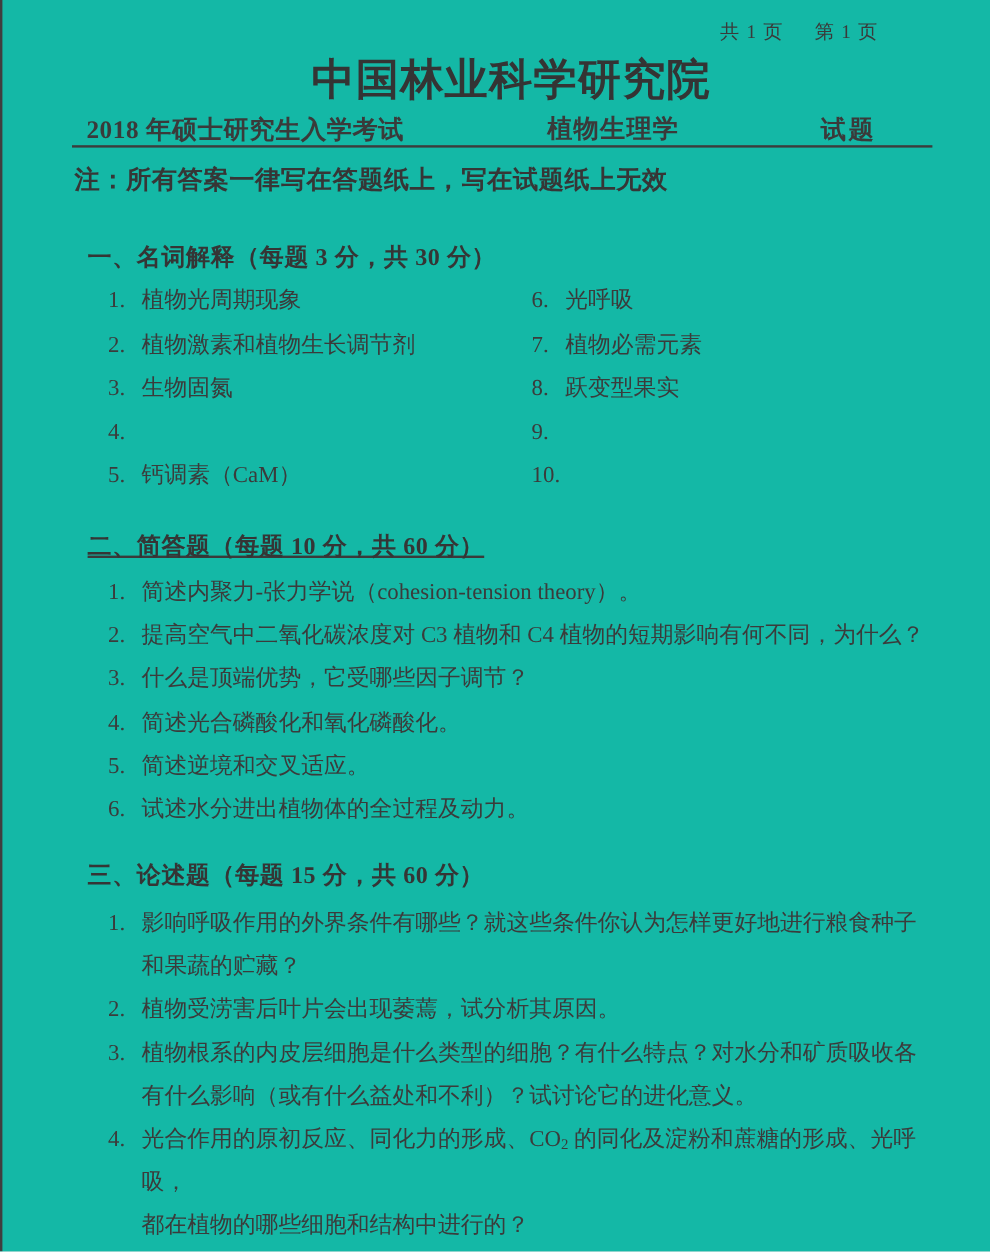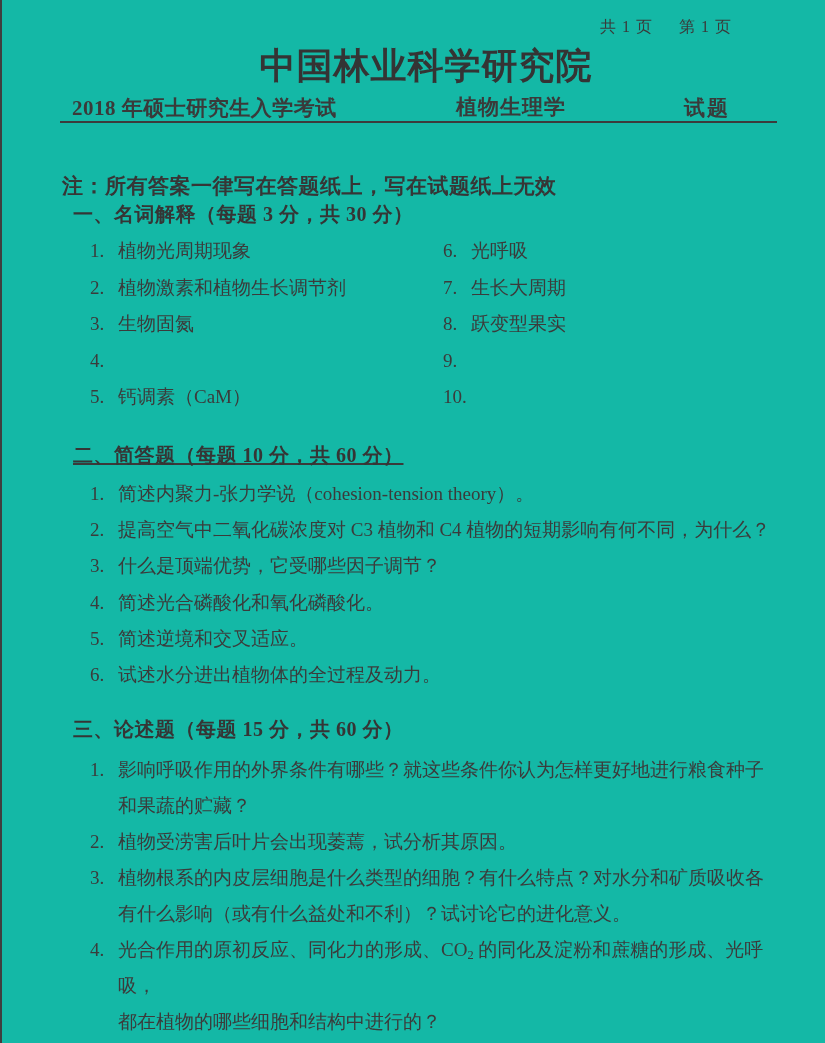--- a/index.html
+++ b/index.html
@@ -62,21 +62,20 @@
     font-size: 21px; font-weight: 600;
     letter-spacing: 2px;
   }
   .note-line {
     position: absolute;
     top: 136px; left: 62px;
     font-family: Liberation Sans, sans-serif;
     font-size: 21px; font-weight: 700;
     color: #363636;
     letter-spacing: 0.5px;
-    margin-top: 36px;
   }
   .section { position: absolute; left: 62px; }
   .section-heading {
     font-size: 20px;
     font-weight: 700;
     color: #353535;
     letter-spacing: 0.5px;
     margin-left: 11px;
   }
   .sec1 { top: 201px; }
@@ -152,21 +151,21 @@
         <span class="q-text">钙调素（CaM）</span>
       </div>
     </div>
     <div class="two-col col-right">
       <div class="q-item">
         <span class="q-num">6.</span>
         <span class="q-text">光呼吸</span>
       </div>
       <div class="q-item">
         <span class="q-num">7.</span>
-        <span class="q-text">生长大周期</span>
+        <span class="q-text">植物必需元素</span>
       </div>
       <div class="q-item">
         <span class="q-num">8.</span>
         <span class="q-text">跃变型果实</span>
       </div>
       <div class="q-item">
         <span class="q-num">9.</span>
       </div>
       <div class="q-item">
         <span class="q-num">10.</span>

